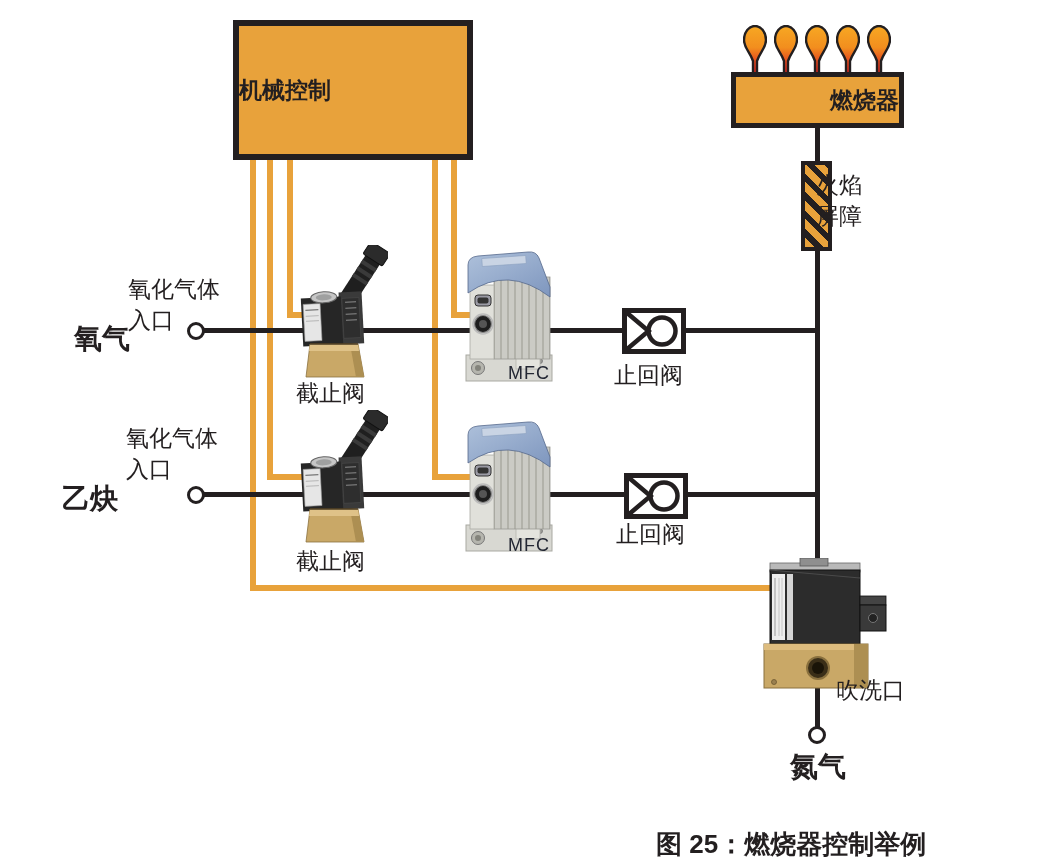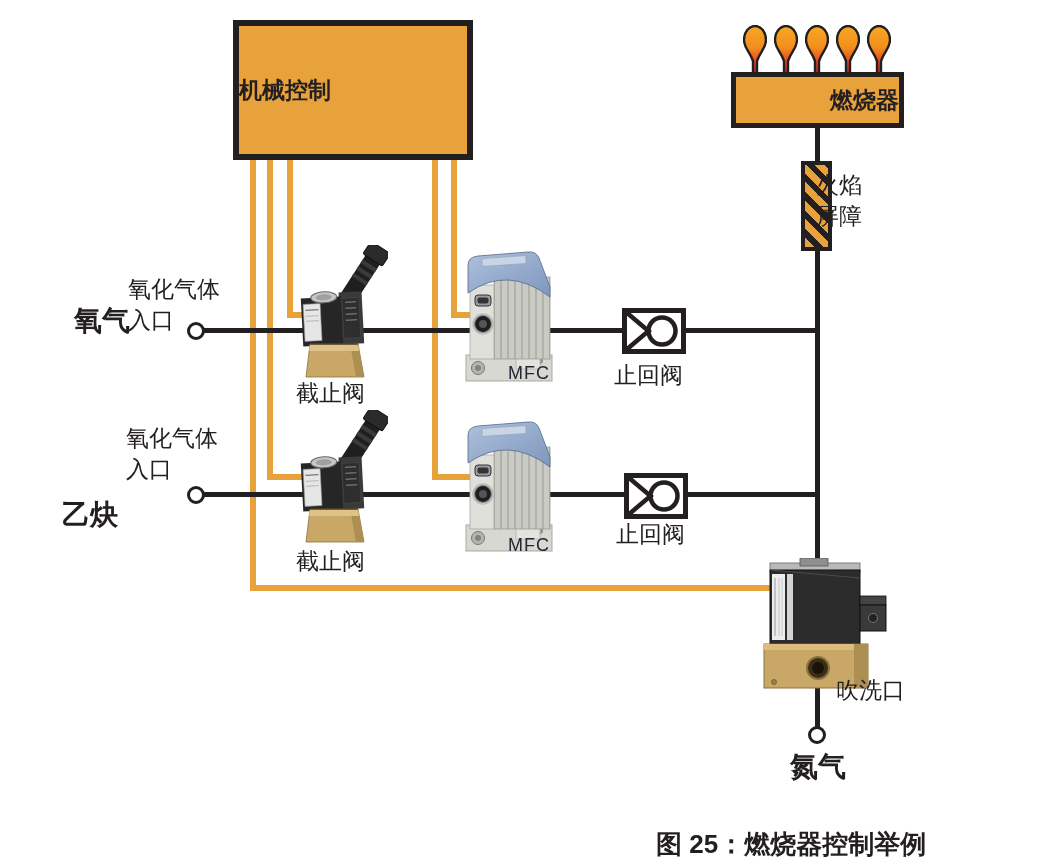--- a/index.html
+++ b/index.html
@@ -173,27 +173,27 @@
   <div class="barrier" style="left:801px;top:161px;width:31px;height:90px;"></div>
   <div class="lbl" style="left:816px;top:170px;">
     <span style="display:block">火焰</span>
     <span style="display:block">屏障</span>
   </div>
 
   <div class="lbl" style="left:128px;top:274px;">
     <span style="display:block">氧化气体</span>
     <span style="display:block">入口</span>
   </div>
-  <div class="lbl-bold" style="left:74px;top:302px;font-family:Liberation Mono, monospace;">氧气</div>
+  <div class="lbl-bold" style="left:74px;top:320px;font-family:Liberation Mono, monospace;">氧气</div>
 
   <div class="lbl" style="left:126px;top:423px;">
     <span style="display:block">氧化气体</span>
     <span style="display:block">入口</span>
   </div>
-  <div class="lbl-bold" style="left:62px;top:480px;margin-top:16px;">乙炔</div>
+  <div class="lbl-bold" style="left:62px;top:480px;">乙炔</div>
 
   <svg class="abs" style="left:298px;top:245px;" width="90" height="138">
       <use href="#sym-shutoff"></use>
     </svg>
   <div class="lbl lbl-center" style="left:296px;top:378px;width:94px;">截止阀</div>
 
   <svg class="abs" style="left:460px;top:251px;" width="105" height="132">
       <use href="#sym-mfc"></use>
     </svg>
   <div class="mfc-lbl" style="left:508px;top:363px;">MFC</div>

